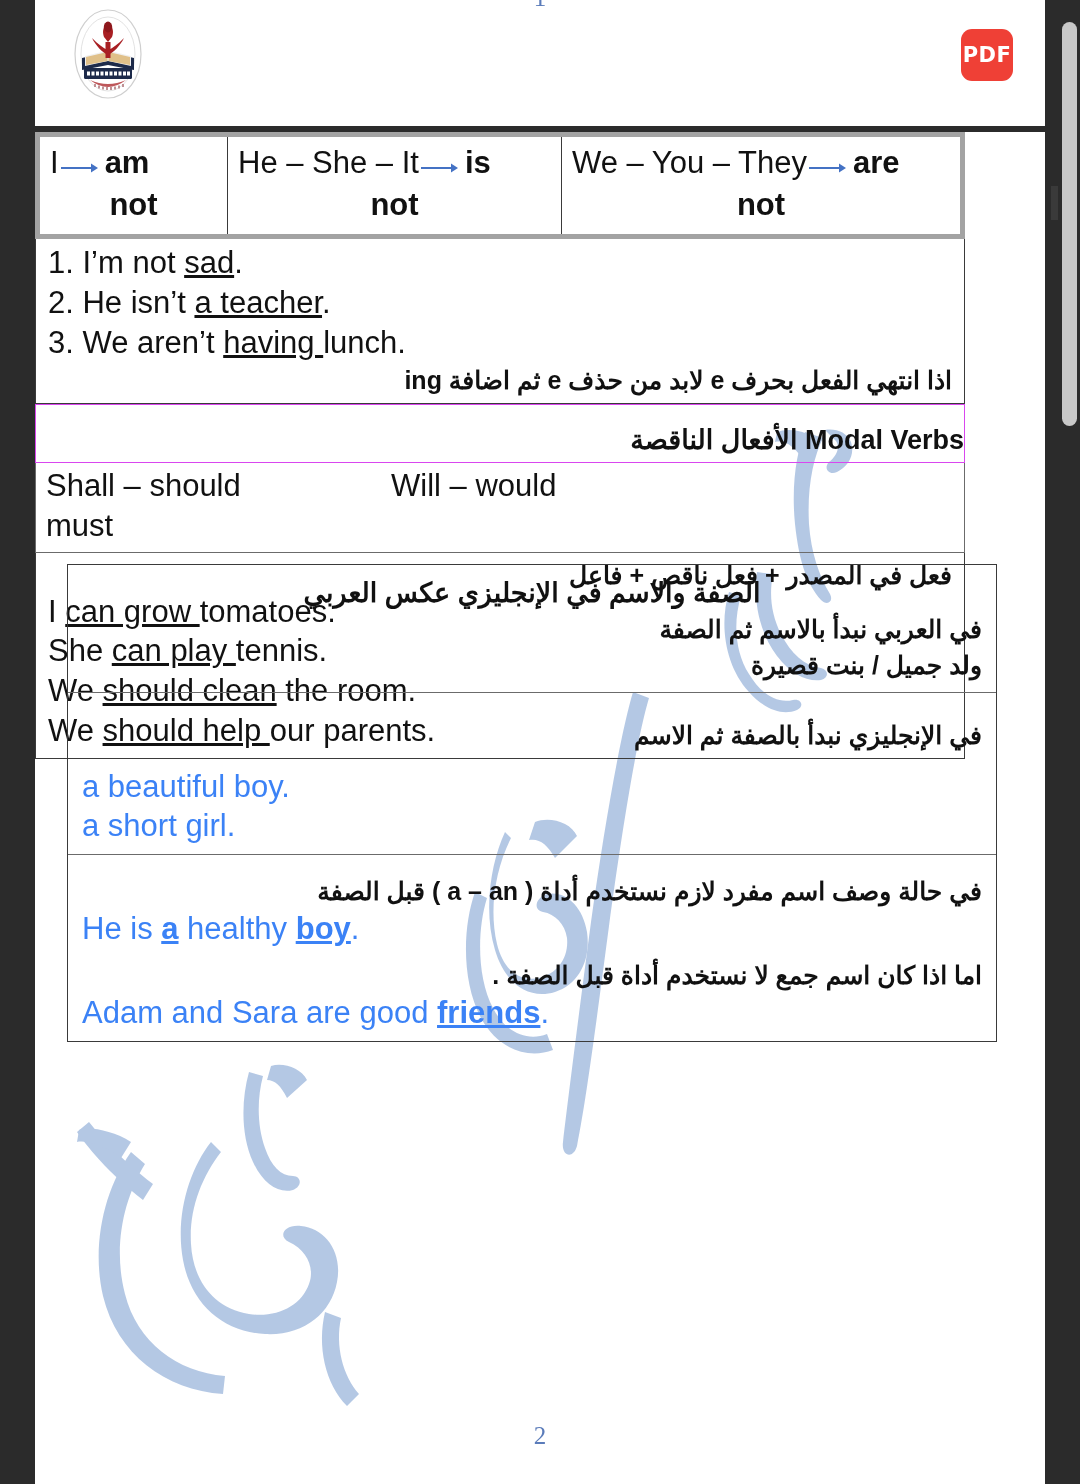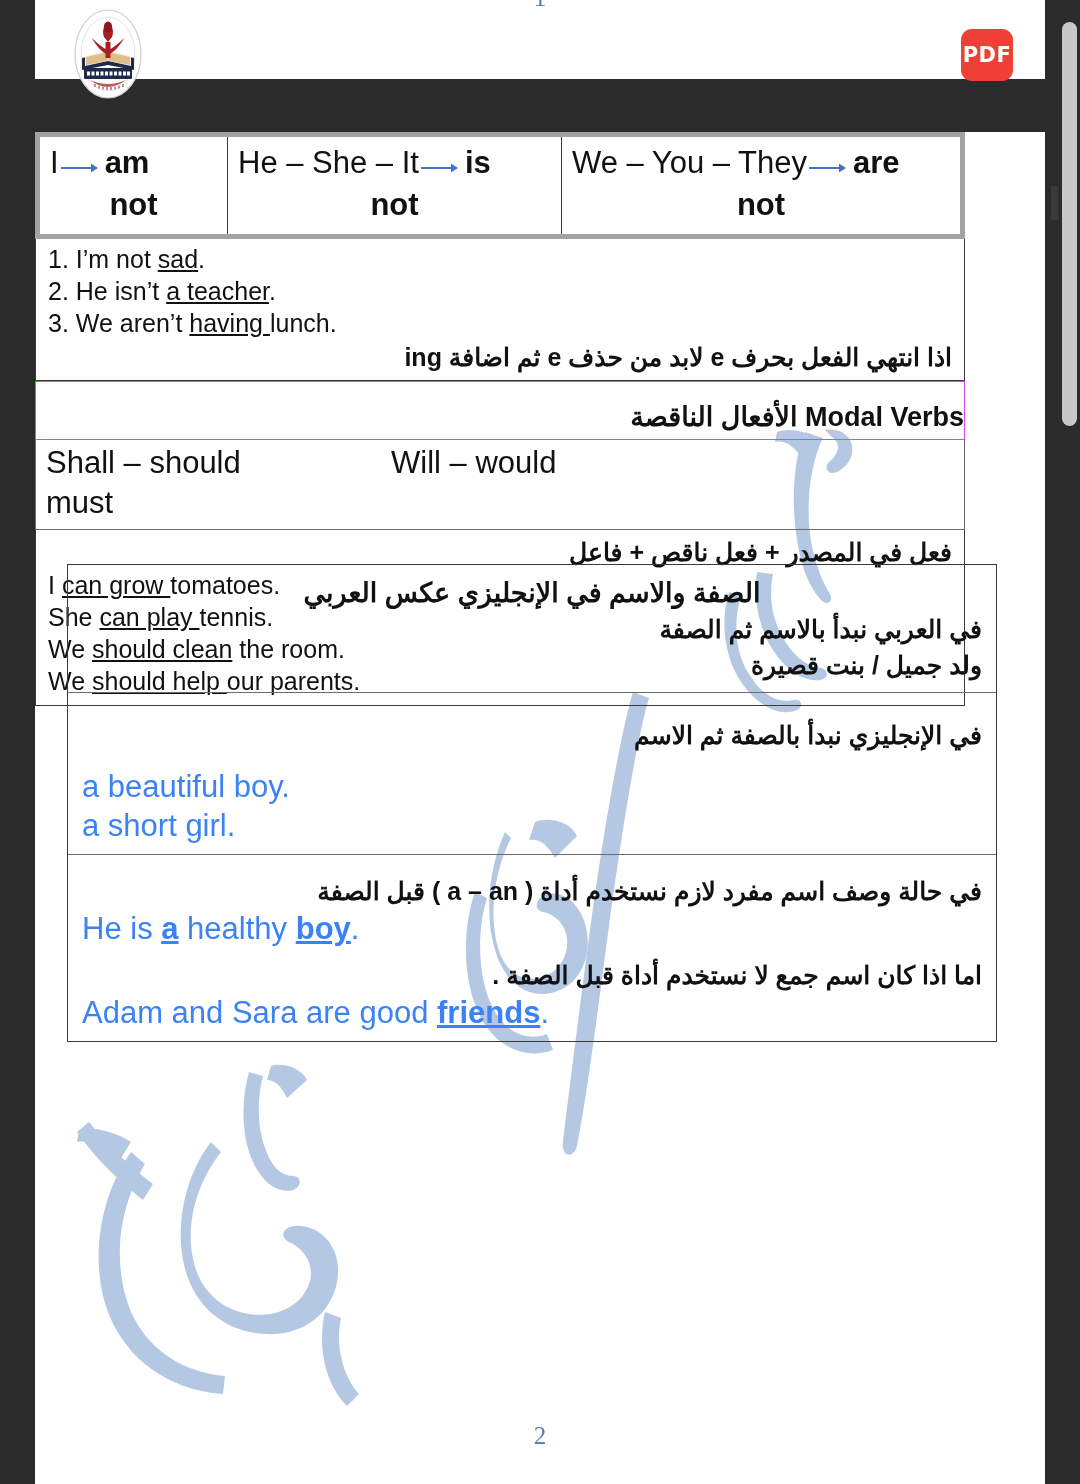--- a/index.html
+++ b/index.html
@@ -23,21 +23,21 @@
     height: 1484px;
     background: #2b2b2b;
   }
 
   
   .page-tail {
     position: absolute;
     left: 35px;
     top: 0;
     width: 1010px;
-    height: 79px;
+    height: 126px;
     background: #ffffff;
   }
   .page-tail .prev-page-number {
     position: absolute;
     left: 0; right: 0;
     top: -16px;
     text-align: center;
     color: #5b7cba;
     font-size: 25px;
     font-family: "Liberation Serif", serif;
@@ -139,21 +139,21 @@
     margin: 0 6px 0 2px;
   }
 
   .examples {
     box-sizing: border-box;
     border: 1px solid #3a3a3a;
     border-top: none;
     padding: 4px 12px 6px 12px;
   }
   .ex-line {
-    font-size: 25px;
+    font-size: 31px;
     line-height: 1.28;
     color: #111;
     white-space: nowrap;
   }
   .u { text-decoration: underline; text-underline-offset: 2px; }
 
   .ar {
     direction: rtl;
     text-align: right;
     font-weight: bold;

